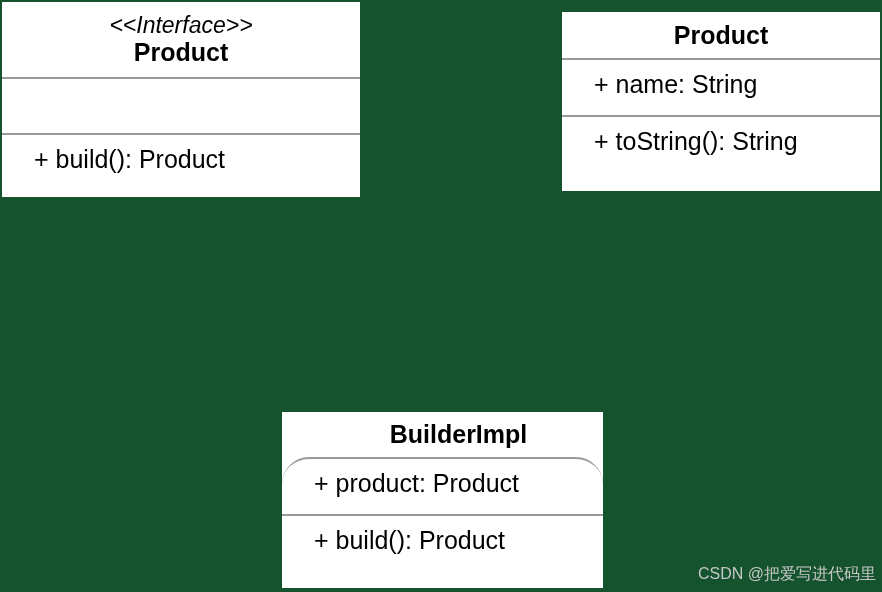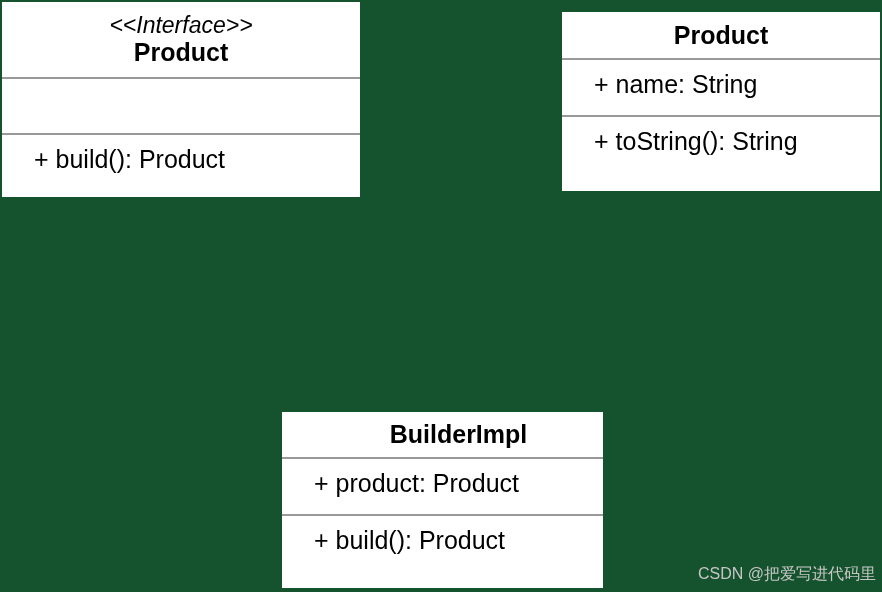--- a/index.html
+++ b/index.html
@@ -60,21 +60,21 @@
   #box-ibuilder .attrs-sec { height: 56px; }
   #box-ibuilder .methods-sec { height: 64px; }
   
   #box-product { left: 562px; top: 12px; width: 318px; height: 179px; }
   #box-product .title-sec { height: 46px; }
   #box-product .attrs-sec { height: 57px; }
   #box-product .methods-sec { height: 76px; }
   
   #box-builderimpl { left: 282px; top: 412px; width: 321px; height: 176px; }
   #box-builderimpl .title-sec { height: 45px; margin-left: 32px; }
-  #box-builderimpl .attrs-sec { height: 57px; }
+  #box-builderimpl .attrs-sec { height: 57px; border-radius: 27px; }
   #box-builderimpl .methods-sec { height: 74px; }
 
   .watermark {
     position: absolute;
     right: 6px;
     bottom: 7px;
     font-size: 16px;
     color: #c6c6c6;
     white-space: nowrap;
   }

